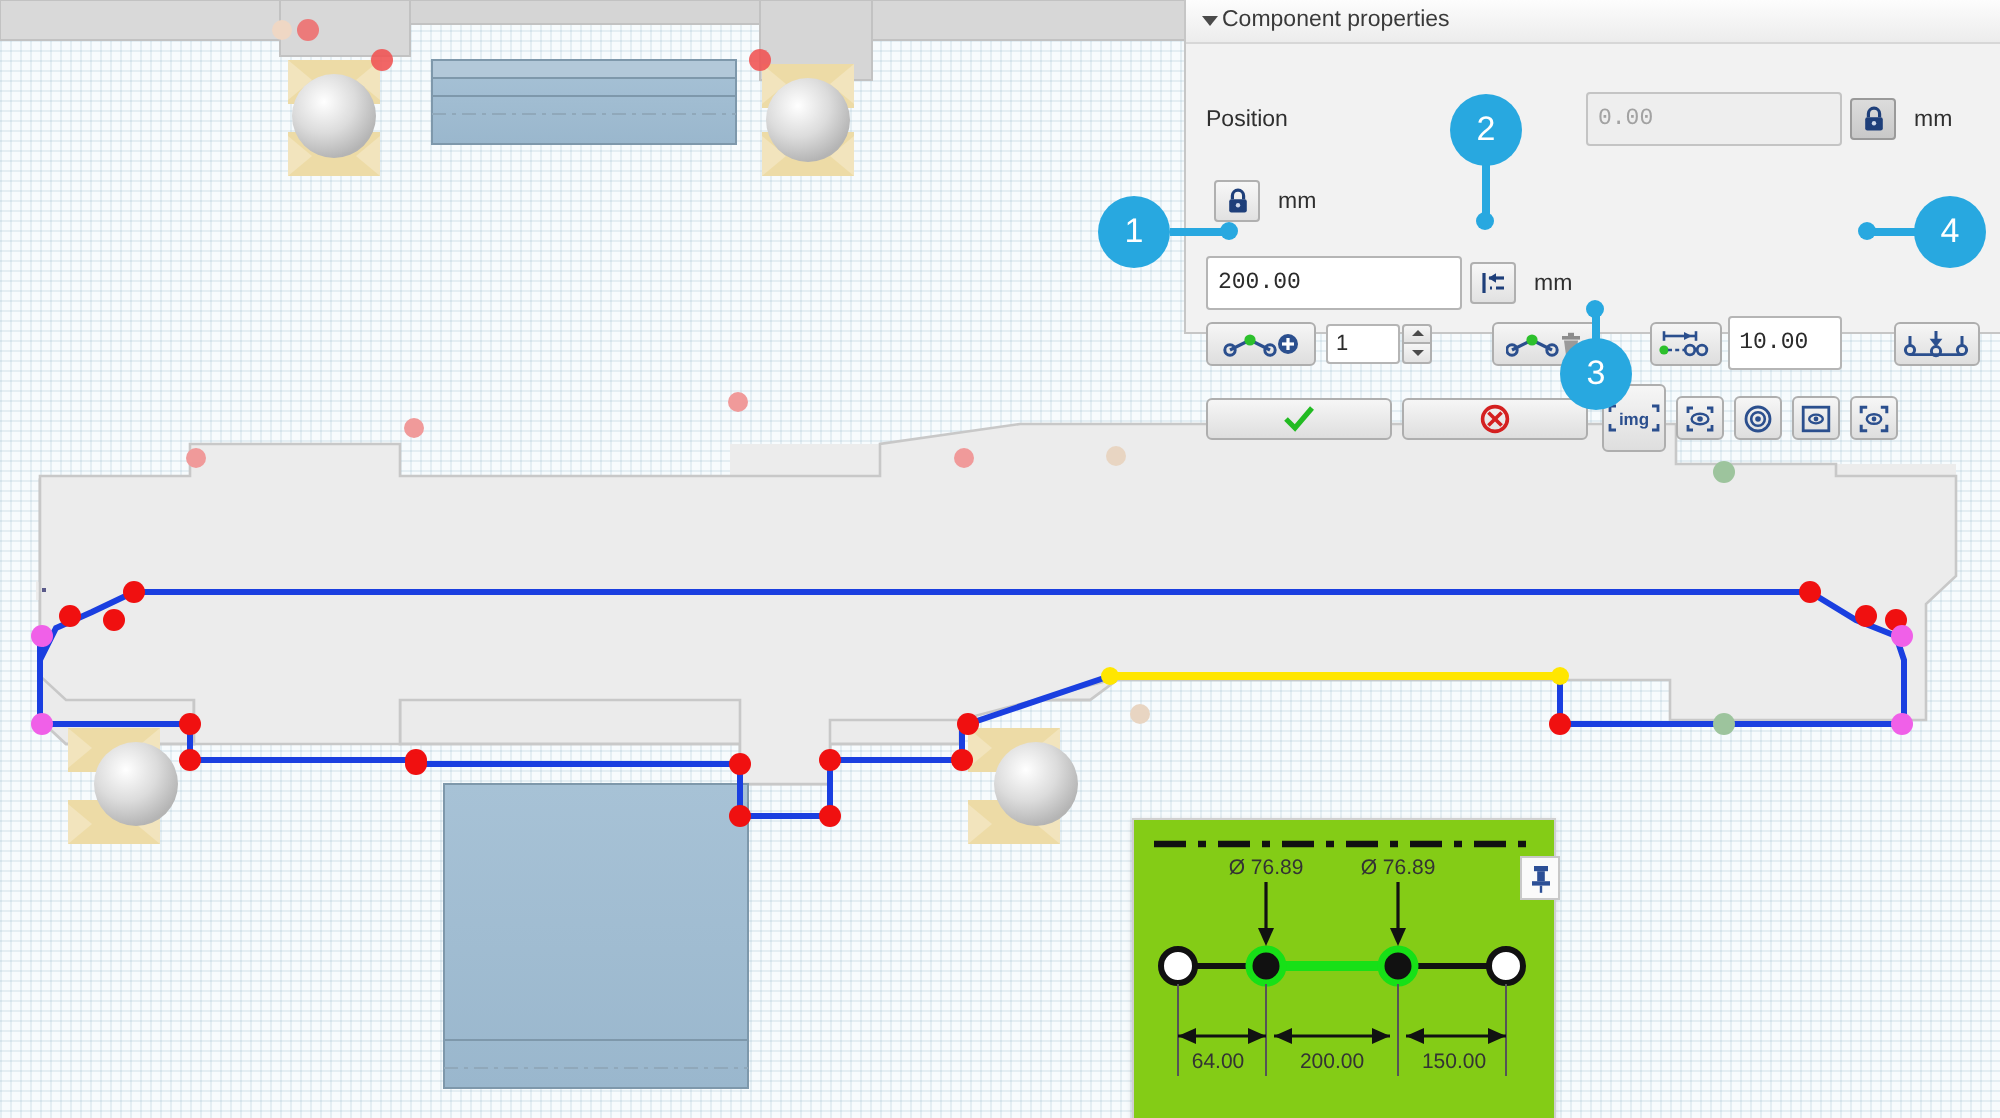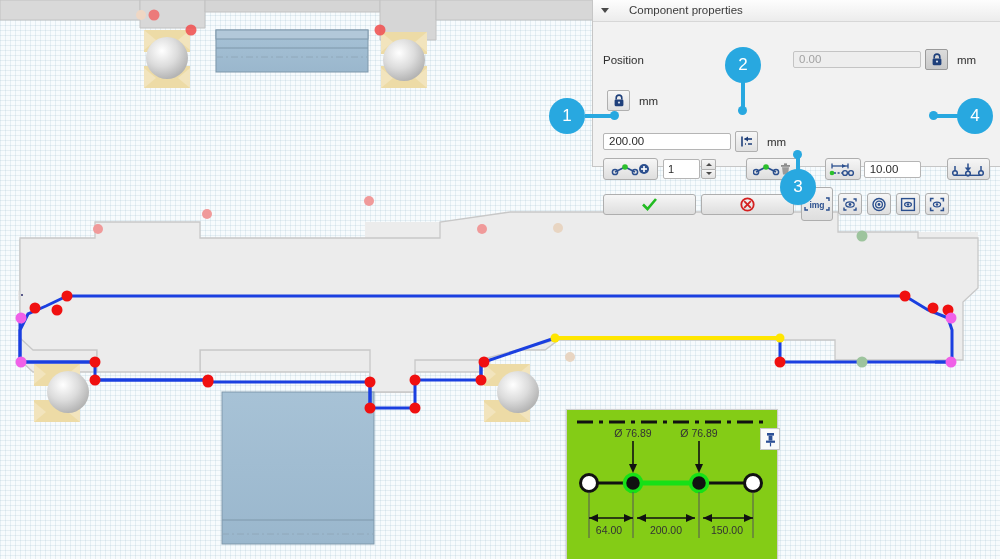--- a/index.html
+++ b/index.html
@@ -25,32 +25,32 @@
   .panel{
     position:absolute;left:592px;top:0;width:408px;height:167px;
     background:#f2f2f2;border-left:1px solid #c6c6c6;border-bottom:1px solid #c6c6c6;
     box-sizing:border-box;
   }
   .panel-header{
     height:21px;line-height:21px;
     background:linear-gradient(#fdfdfd,#ececec);
     border-bottom:1px solid #d7d7d7;
     font-size:11.5px;color:#3a3a3a;padding-left:8px;
-    display:flex;align-items:center;gap:20px;
+    display:flex;align-items:center;gap:2px;
   }
   .tri{width:0;height:0;border-left:4.5px solid transparent;border-right:4.5px solid transparent;border-top:5px solid #4a4a4a;}
   .panel-body{padding:9px 10px 0 10px;}
 
   .row{display:flex;align-items:center;height:25px;margin-bottom:3px;margin-top:16px;}
   .row-label{width:190px;font-size:11.5px;color:#2f2f2f;}
   .field{
-    width:128px;height:17px;box-sizing:border-box;
+    width:128px;height:27px;box-sizing:border-box;
     border:1px solid #b5b5b5;background:#fff;border-radius:2px;
     font-size:11.5px;color:#2b2b2b;padding:0 5px;line-height:17px;
-    display:flex;align-items:center;
+    display:flex;align-items:center;font-family:Liberation Mono, monospace;
   }
   .field.disabled{background:#eeeeee;color:#a2a2a2;border-color:#c4c4c4;}
   .unit{font-size:11.5px;color:#2f2f2f;margin-left:9px;text-align:right;}
   .sqbtn{
     width:23px;height:21px;margin-left:4px;box-sizing:border-box;
     border:1px solid #b0b0b0;border-radius:2px;
     background:linear-gradient(#f7f7f7,#e1e1e1);
     display:flex;align-items:center;justify-content:center;
   }
   .sqbtn.pressed{background:linear-gradient(#dcdcdc,#c9c9c9);border-color:#9a9a9a;}

